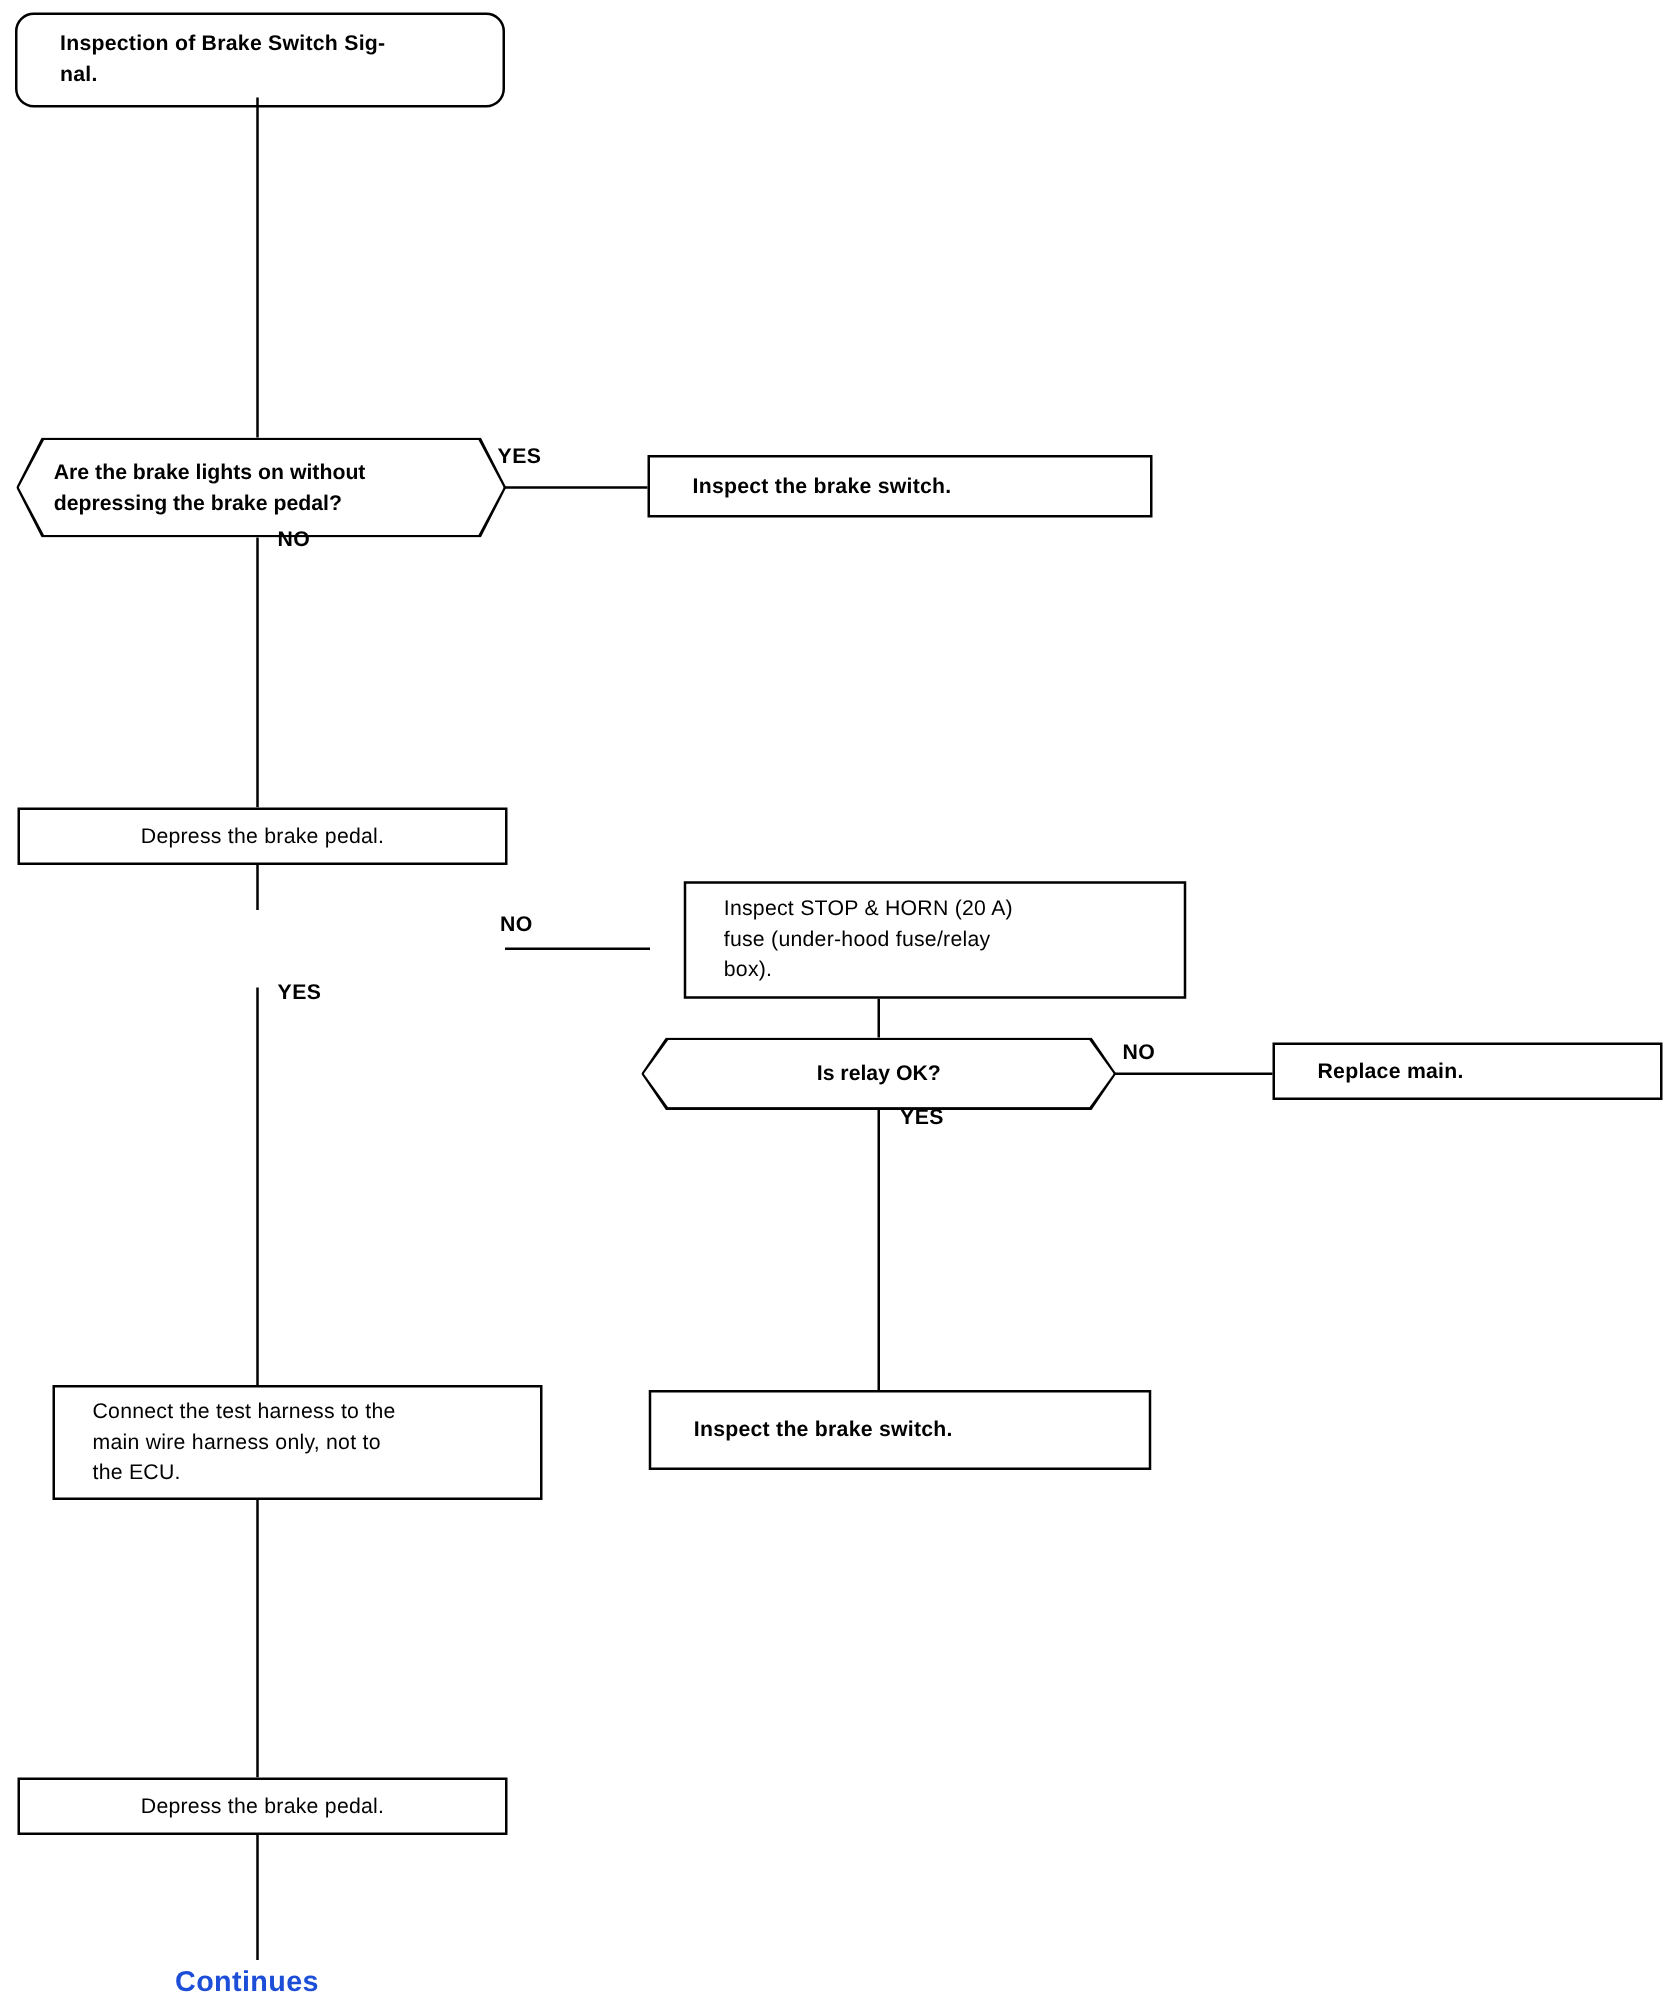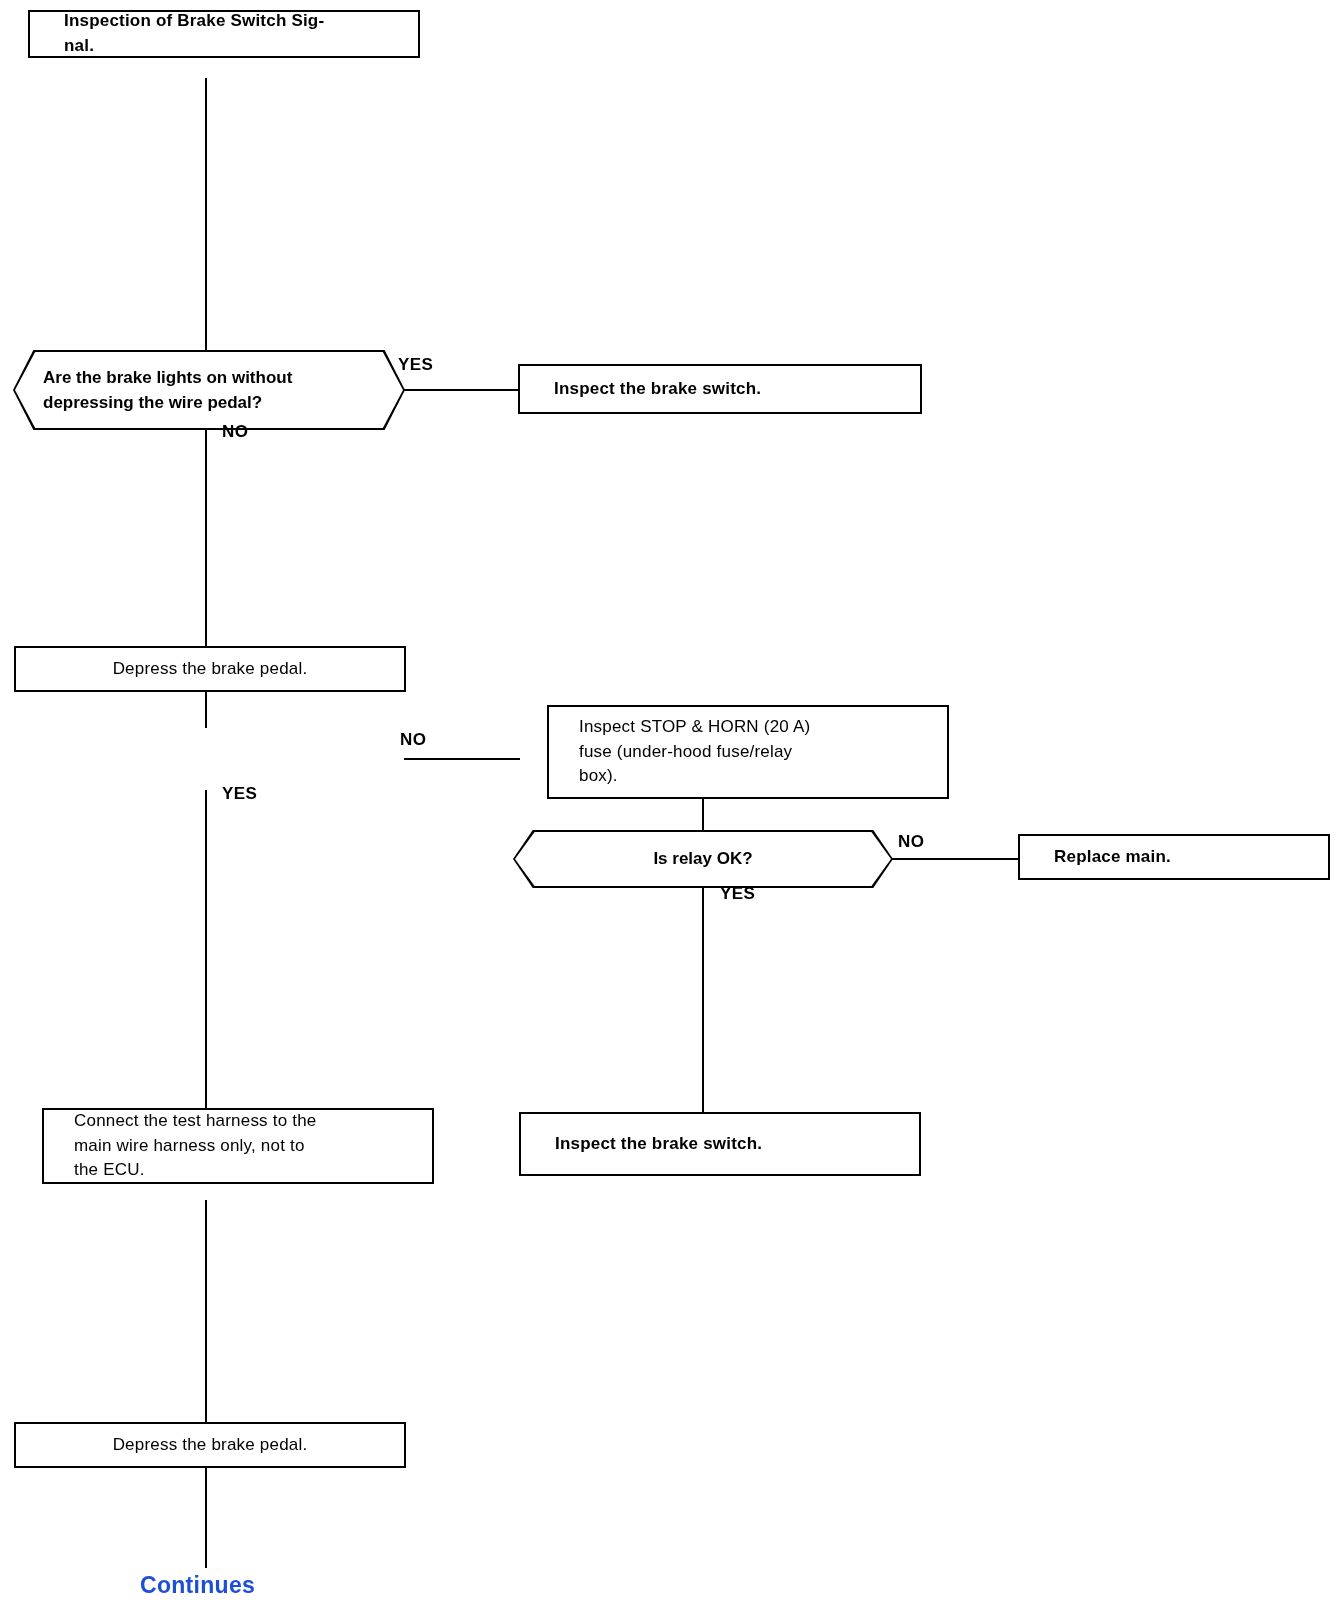--- a/index.html
+++ b/index.html
@@ -106,32 +106,32 @@
     color: #1d4ed8;
     white-space: nowrap;
     letter-spacing: .3px;
   }
 </style>
 </head>
 <body>
 
 <div id="canvas">
 
-  <div class="box bold pad-l" style="left:28px; top:10px; width:392px; height:48px;">
+  <div class="box bold pad-l" style="left:12px; top:10px; width:392px; height:76px;border-radius:15px;">
     <span class="txt" style="white-space:pre-line;">Inspection of Brake Switch Sig-
 nal.</span>
   </div>
 
   <div class="vline" style="left:205px; top:78px; height:272px;"></div>
 
   <div class="hex" style="left:13px; top:350px; width:392px; height:80px;">
     <div class="inner"></div>
     <div class="htxt just" style="padding:0 30px;">
       <span>Are  the  brake  lights  on  without</span><br>
-      <span>depressing the wire pedal?</span>
+      <span>depressing the brake pedal?</span>
     </div>
   </div>
 
   <div class="blabel" style="left:398px; top:355px;">YES</div>
   <div class="hline" style="left:404px; top:389px; width:116px;"></div>
 
   <div class="box bold pad-l" style="left:518px; top:364px; width:404px; height:50px;">
     <span class="txt">Inspect the brake switch.</span>
   </div>
 
@@ -172,21 +172,21 @@
   <div class="hline" style="left:892px; top:858px; width:128px;"></div>
 
   <div class="box bold pad-l" style="left:1018px; top:834px; width:312px; height:46px;">
     <span class="txt">Replace main.</span>
   </div>
 
   <div class="blabel" style="left:720px; top:884px;">YES</div>
 
   <div class="vline" style="left:702px; top:888px; height:224px;"></div>
 
-  <div class="box pad-l2" style="left:14px; top:1108px; width:392px; height:76px;">
+  <div class="box pad-l2" style="left:14px; top:1108px; width:392px; height:92px;">
     <span class="txt">
       <span>Connect the test harness to the</span><br>
       <span>main wire harness only, not to</span><br>
       <span>the ECU.</span>
     </span>
   </div>
 
   <div class="box bold pad-l" style="left:519px; top:1112px; width:402px; height:64px;">
     <span class="txt">Inspect the brake switch.</span>
   </div>

